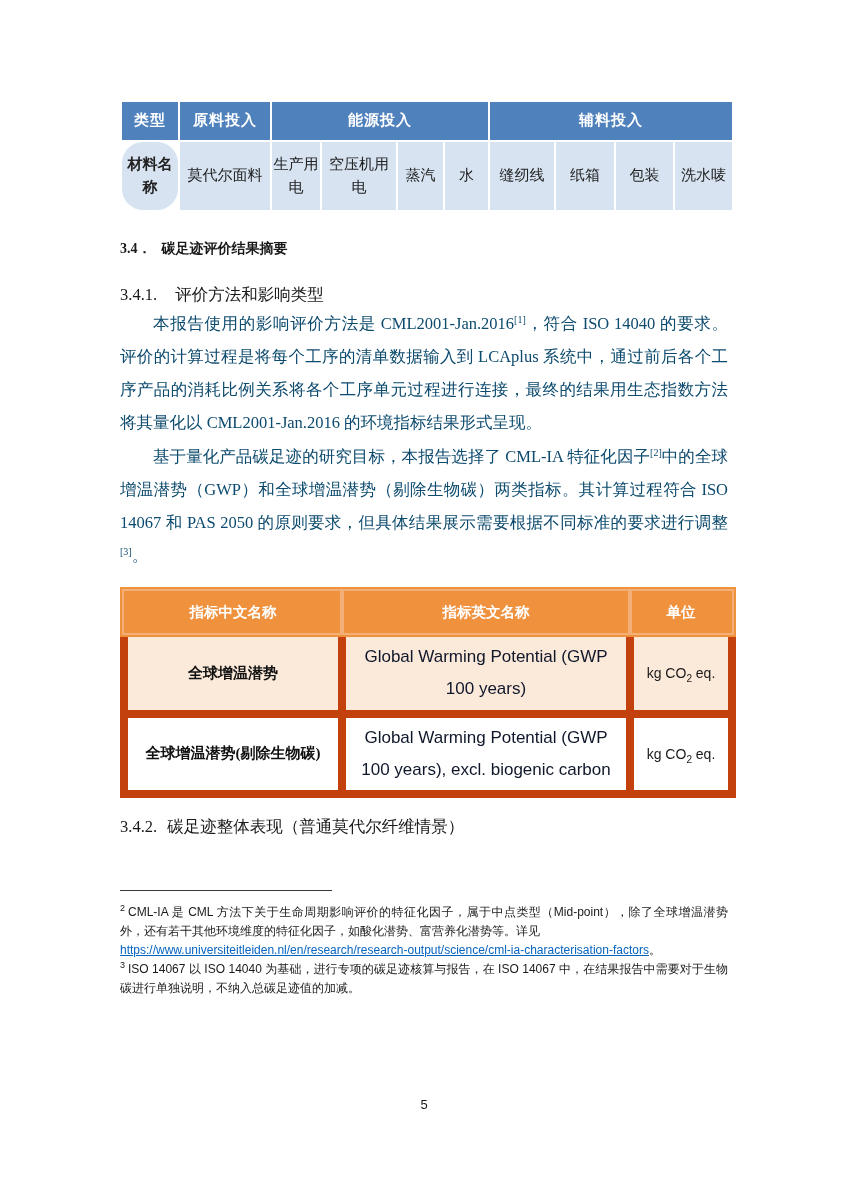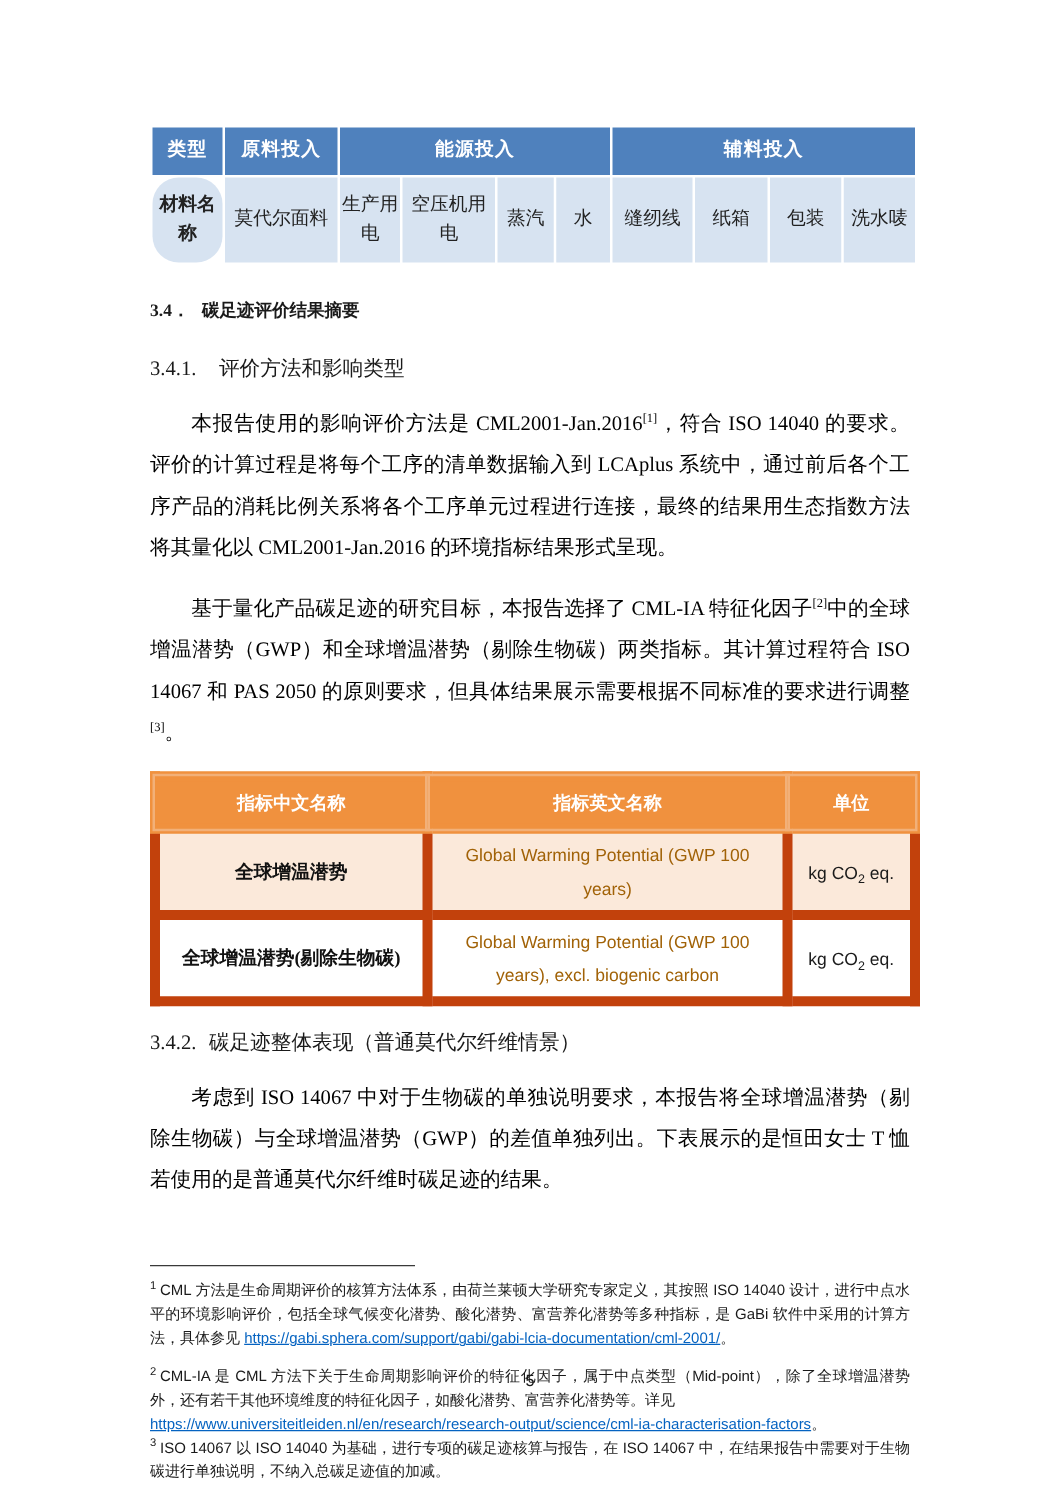--- a/index.html
+++ b/index.html
@@ -34,21 +34,21 @@
   }
   table.materials tr.vals td.rowlabel { font-weight: bold; border-radius: 21px; }
 
   
   .h-main { font-size: 14px; font-weight: bold; margin-top: 28px; }
   .h-main .num { margin-right: 10px; }
   .h-sub { font-size: 16.5px; font-weight: normal; margin-top: 26px; }
   .h-sub .num { margin-right: 18px; }
   p.body {
     font-size: 16.5px; line-height: 33px; text-align: justify;
-    text-indent: 2em; margin-top: 16px; color: #000000;
+    text-indent: 2em; margin-top: 1px; color: #0c4a6e;
   }
   p.body sup { font-size: 10px; vertical-align: super; line-height: 0; }
 
   
   table.indicators {
     width: 608px; table-layout: fixed; border-collapse: collapse;
     margin-top: 15px;
   }
   table.indicators th, table.indicators td {
     border: 8px solid #c2410c; text-align: center; vertical-align: middle;
@@ -57,21 +57,21 @@
   table.indicators thead th {
     background: #F0913E; border-color: #F0913E; outline: 2px solid #F2B078;
     color: #ffffff; font-weight: bold; height: 42px;
     font-family: "Liberation Sans", "DejaVu Sans", sans-serif; font-size: 14.5px;
   }
   table.indicators tr.r0 td { background: #FBE9DA; height: 46px; }
   table.indicators tr.r1 td { background: #ffffff; height: 58px; }
   td.cn { font-weight: bold; font-size: 15px; color: #111; }
   td.en {
     font-family: "Liberation Sans", "DejaVu Sans", sans-serif;
-    font-size: 14px; color: #a16207; line-height: 1.9;
+    font-size: 17px; color: #0f172a; line-height: 1.9;
   }
   td.unit {
     font-family: "Liberation Sans", "DejaVu Sans", sans-serif;
     font-size: 14px; color: #1a1a1a;
   }
   td.unit sub { font-size: 10px; vertical-align: sub; line-height: 0; }
 
   
   .fn-sep {
     width: 212px; border: none; border-top: 1.5px solid #3a3a3a;
@@ -169,25 +169,23 @@
           <td class="en">Global Warming Potential (GWP 100 years), excl. biogenic carbon</td>
           <td class="unit"><span>kg CO</span><sub>2</sub><span> eq.</span></td>
         </tr>
       </tbody>
     </table>
 
     <div class="h-sub" style="margin-top:18px">
       <span class="num" style="margin-right:10px">3.4.2.</span><span>碳足迹整体表现（普通莫代尔纤维情景）</span>
     </div>
 
-    <p class="body"><span>考虑到 ISO 14067 中对于生物碳的单独说明要求，本报告将全球增温潜势（剔除生物碳）与全球增温潜势（GWP）的差值单独列出。下表展示的是恒田女士 T 恤若使用的是普通莫代尔纤维时碳足迹的结果。</span></p>
 
     <hr class="fn-sep">
 
-    <div class="footnote"><sup>1</sup><span>CML 方法是生命周期评价的核算方法体系，由荷兰莱顿大学研究专家定义，其按照 ISO 14040 设计，进行中点水平的环境影响评价，包括全球气候变化潜势、酸化潜势、富营养化潜势等多种指标，是 GaBi 软件中采用的计算方法，具体参见 </span><a href="#">https://gabi.sphera.com/support/gabi/gabi-lcia-documentation/cml-2001/</a><span>。</span></div>
 
     <div class="footnote gap"><sup>2</sup><span>CML-IA 是 CML 方法下关于生命周期影响评价的特征化因子，属于中点类型（Mid-point），除了全球增温潜势外，还有若干其他环境维度的特征化因子，如酸化潜势、富营养化潜势等。详见</span><br>
       <a href="#">https://www.universiteitleiden.nl/en/research/research-output/science/cml-ia-characterisation-factors</a><span>。</span></div>
 
     <div class="footnote"><sup>3</sup><span>ISO 14067 以 ISO 14040 为基础，进行专项的碳足迹核算与报告，在 ISO 14067 中，在结果报告中需要对于生物碳进行单独说明，不纳入总碳足迹值的加减。</span></div>
 
   </div>
 
   <div class="page-number">5</div>
 </div>

